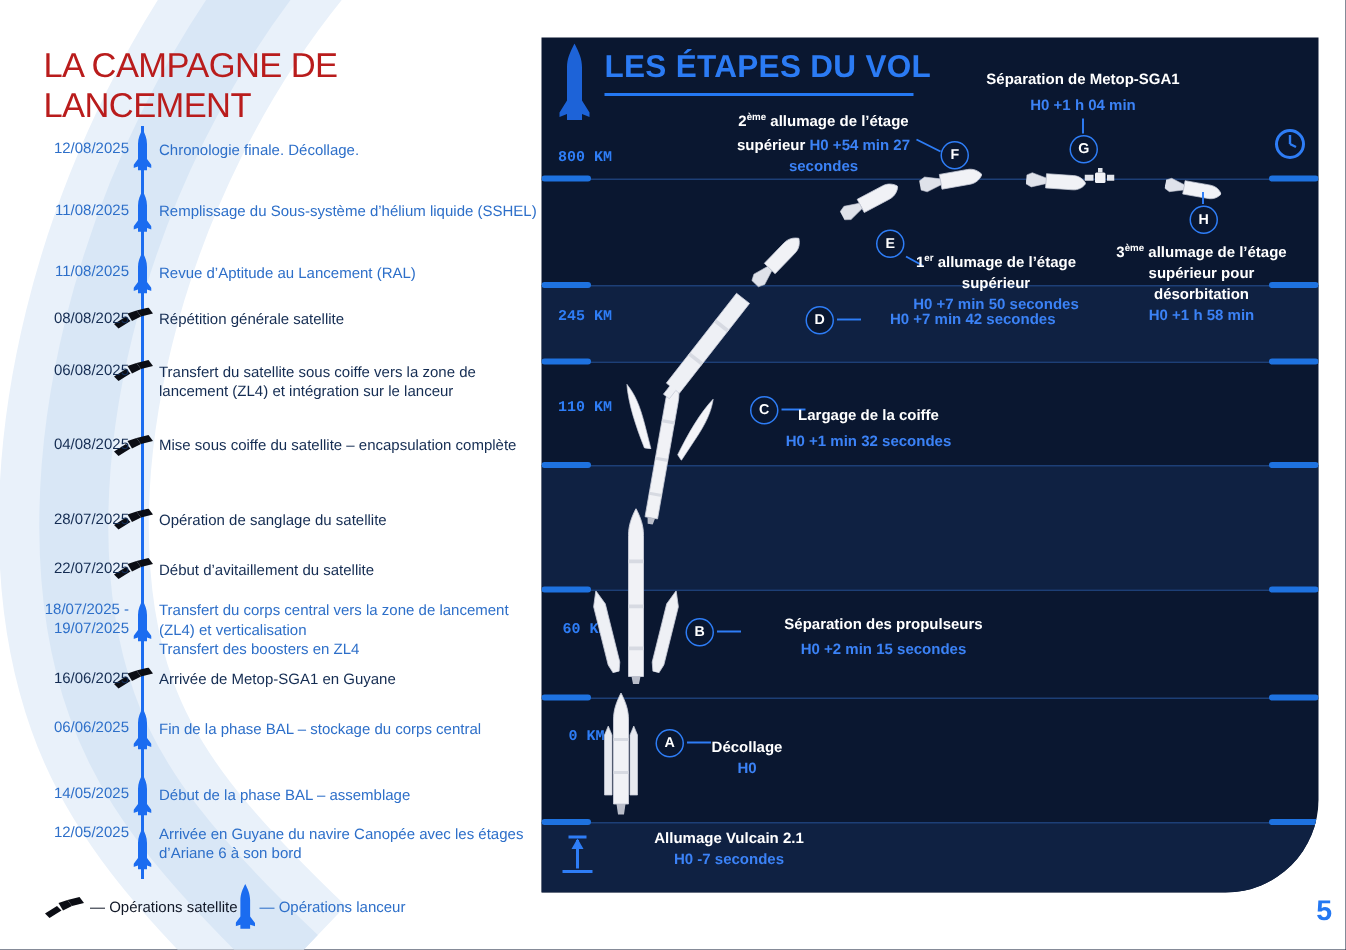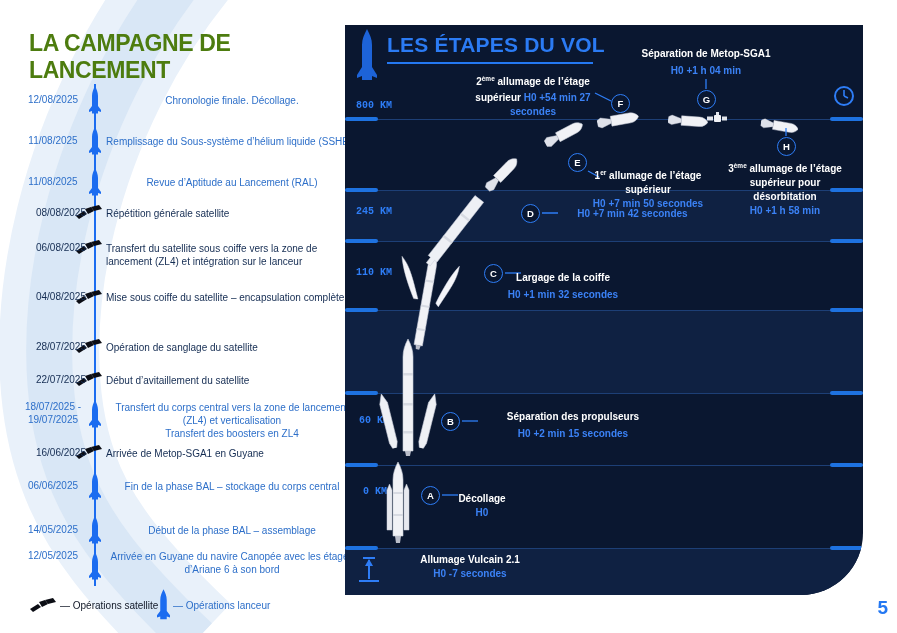--- a/index.html
+++ b/index.html
@@ -1,35 +1,35 @@
 <!DOCTYPE html>
 <html><head>
 <meta charset="utf-8">
 <style>
   html,body{margin:0;padding:0;}
   body{width:897px;height:633px;position:relative;background:#ffffff;overflow:hidden;
        font-family:"Liberation Sans", sans-serif;}
   
   .left-panel{position:absolute;left:0;top:0;width:357px;height:633px;}
   .swoosh{position:absolute;left:0;top:0;z-index:0;}
-  .lp-title{position:absolute;left:29px;top:30px;width:330px;font-size:23px;font-weight:bold;
-            letter-spacing:-0.4px;color:#4d7c0f;z-index:2;}
+  .lp-title{position:absolute;left:29px;top:30px;width:330px;font-size:23px;font-weight:normal;
+            letter-spacing:-0.4px;color:#b91c1c;z-index:2;}
   .tl-line{position:absolute;left:94px;top:84px;width:2px;height:502px;background:#1b6cf0;z-index:1;}
   .tl-row{position:absolute;left:20px;width:332px;z-index:2;}
   .tl-date{position:absolute;left:0;top:0;width:66px;text-align:right;font-size:10px;line-height:12.5px;}
   .tl-text{position:absolute;left:86px;top:0;width:252px;font-size:10px;line-height:13px;}
   .tl-text2{margin-top:0px;}
-  .lanceur .tl-date,.lanceur .tl-text{color:#2d6fc9;text-align:center;}
+  .lanceur .tl-date,.lanceur .tl-text{color:#2d6fc9;}
   .satellite .tl-date,.satellite .tl-text{color:#142c52;}
   .tl-icon{position:absolute;z-index:2;}
   .legend{position:absolute;z-index:2;font-size:10px;}
   .legend.sat{color:#111827;}
   .legend.lan{color:#2d6fc9;}
   
-  .panel{position:absolute;left:345px;top:25px;width:518px;height:570px;background:#0a1730;
+  .panel{position:absolute;left:361px;top:25px;width:518px;height:570px;background:#0a1730;
          border-bottom-right-radius:62px;overflow:hidden;z-index:3;}
   .band{position:absolute;left:0;width:518px;background:#0f2142;}
   .hline{position:absolute;left:0;width:518px;height:1px;background:#1d3f76;}
   .hseg{position:absolute;width:33px;height:4px;background:#1e72e0;border-radius:2px;}
   .fp-title{position:absolute;left:42px;top:8px;font-size:21px;font-weight:bold;color:#2b7bf4;
             letter-spacing:0.2px;}
   .fp-underline{position:absolute;left:42px;top:37px;width:206px;height:2px;background:#2478f2;}
   .alt{position:absolute;left:5px;width:50px;color:#2e7df6;font-weight:bold;font-size:10px;font-family:Liberation Mono, monospace;}
   .badge{position:absolute;width:17px;height:17px;border:1.5px solid #2e7df6;border-radius:50%;
          color:#ffffff;font-size:9.5px;font-weight:bold;text-align:center;line-height:17px;

